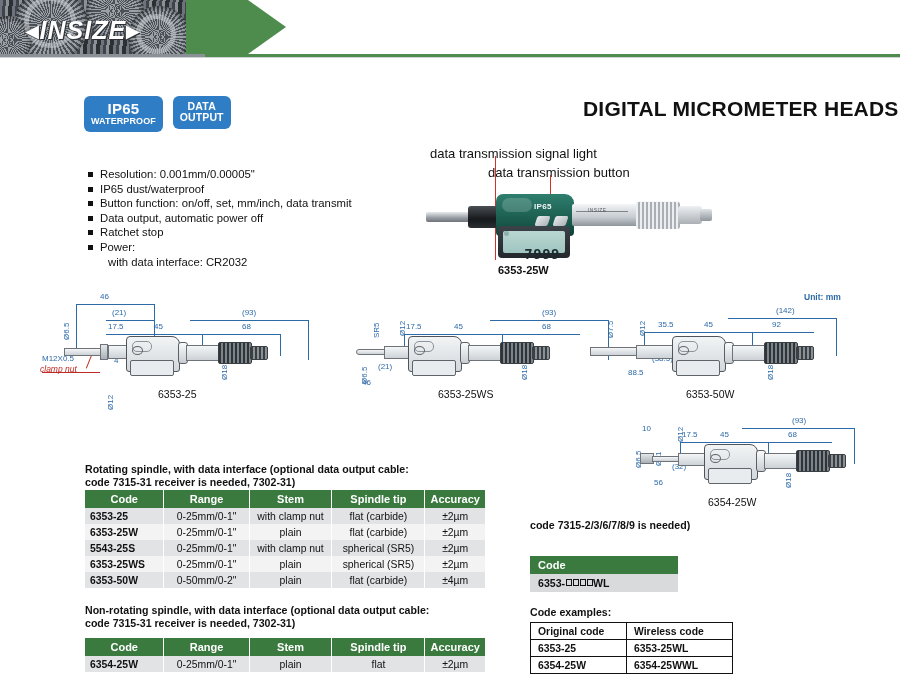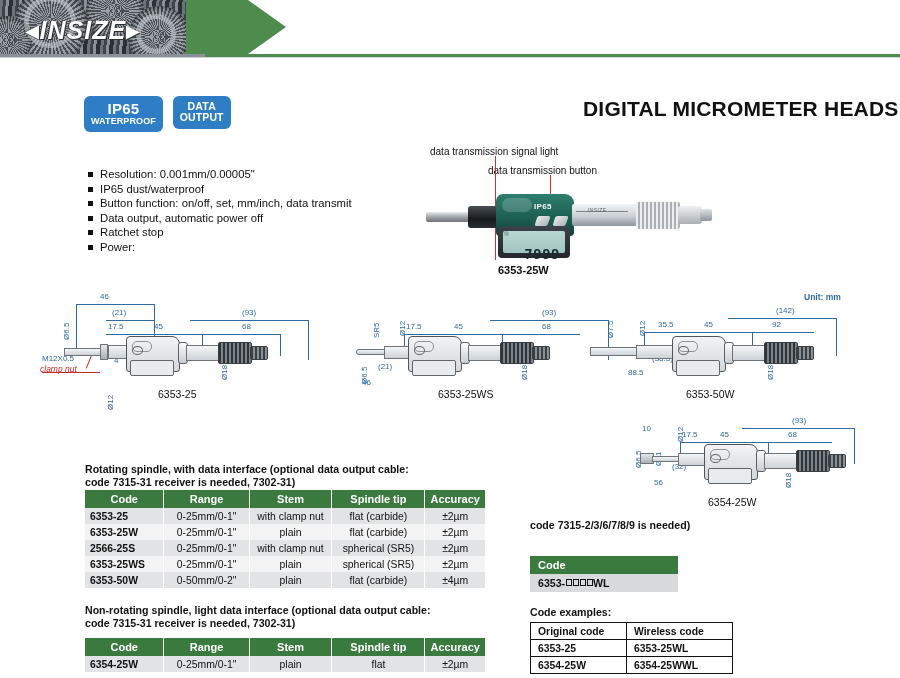--- a/index.html
+++ b/index.html
@@ -82,21 +82,21 @@
   .features { position:absolute; left:88px; top:167px; width:300px; }
   .feat { font-size:11.3px; line-height:14.6px; color:#111; position:relative; padding-left:12px; }
   .feat.bullet::before {
     content:""; position:absolute; left:0; top:5px;
     width:5px; height:5px; background:#111;
   }
   .feat.sub { padding-left:20px; }
 
   
   .photo-block { position:absolute; left:420px; top:146px; width:300px; height:130px; }
-  .callout-txt { position:absolute; font-size:10px; color:#111; white-space:nowrap; }
+  .callout-txt { position:absolute; font-size:13px; color:#111; white-space:nowrap; }
   .c1 { left:10px; top:0px; }
   .c2 { left:68px; top:19px; }
   .lead { position:absolute; background:#d2312a; width:1.4px; }
   .lead1 { left:75px; top:10px; height:104px; }
   .lead2 { left:130px; top:29px; height:63px; }
 
   .mic { position:absolute; left:6px; top:36px; width:288px; height:78px; }
   .mic .spindle {
     position:absolute; left:0; top:30px; width:46px; height:10px;
     background:linear-gradient(180deg,#e8eaec,#9aa0a6 55%,#6d7378);
@@ -296,20 +296,21 @@
 
 <div class="page-title">DIGITAL MICROMETER HEADS</div>
 
 <div class="features">
   <div class="feat bullet">Resolution: 0.001mm/0.00005"</div>
   <div class="feat bullet">IP65 dust/waterproof</div>
   <div class="feat bullet">Button function: on/off, set, mm/inch, data transmit</div>
   <div class="feat bullet">Data output, automatic power off</div>
   <div class="feat bullet">Ratchet stop</div>
   <div class="feat bullet">Power:</div>
+  <div class="feat sub">with data interface: CR2032</div>
 </div>
 
 <div class="photo-block">
   <div class="callout-txt c1">data transmission signal light</div>
   <div class="callout-txt c2">data transmission button</div>
   <div class="lead lead1"></div>
   <div class="lead lead2"></div>
 
   <div class="mic">
     <div class="spindle"></div>
@@ -513,21 +514,21 @@
       <td>±2µm</td>
     </tr>
     <tr class="even">
       <td>6353-25W</td>
       <td>0-25mm/0-1"</td>
       <td>plain</td>
       <td>flat (carbide)</td>
       <td>±2µm</td>
     </tr>
     <tr class="odd">
-      <td>2566-25S</td>
+      <td>5543-25S</td>
       <td>0-25mm/0-1"</td>
       <td>with clamp nut</td>
       <td>spherical (SR5)</td>
       <td>±2µm</td>
     </tr>
     <tr class="even">
       <td>6353-25WS</td>
       <td>0-25mm/0-1"</td>
       <td>plain</td>
       <td>spherical (SR5)</td>
@@ -537,21 +538,21 @@
       <td>6353-50W</td>
       <td>0-50mm/0-2"</td>
       <td>plain</td>
       <td>flat (carbide)</td>
       <td>±4µm</td>
     </tr>
   </tbody>
 </table>
 
 <div class="tbl-title" style="left:85px; top:604px; width:430px;">
-  <div>Non-rotating spindle, light data interface (optional data output cable:</div>
+  <div>Non-rotating spindle, with data interface (optional data output cable:</div>
   <div>code 7315-31 receiver is needed, 7302-31)</div>
 </div>
 
 <table class="data" style="left:85px; top:638px; width:400px;">
   <thead>
     <tr>
       <th style="width:80px;">Code</th>
       <th style="width:86px;">Range</th>
       <th style="width:84px;">Stem</th>
       <th style="width:94px;">Spindle tip</th>

